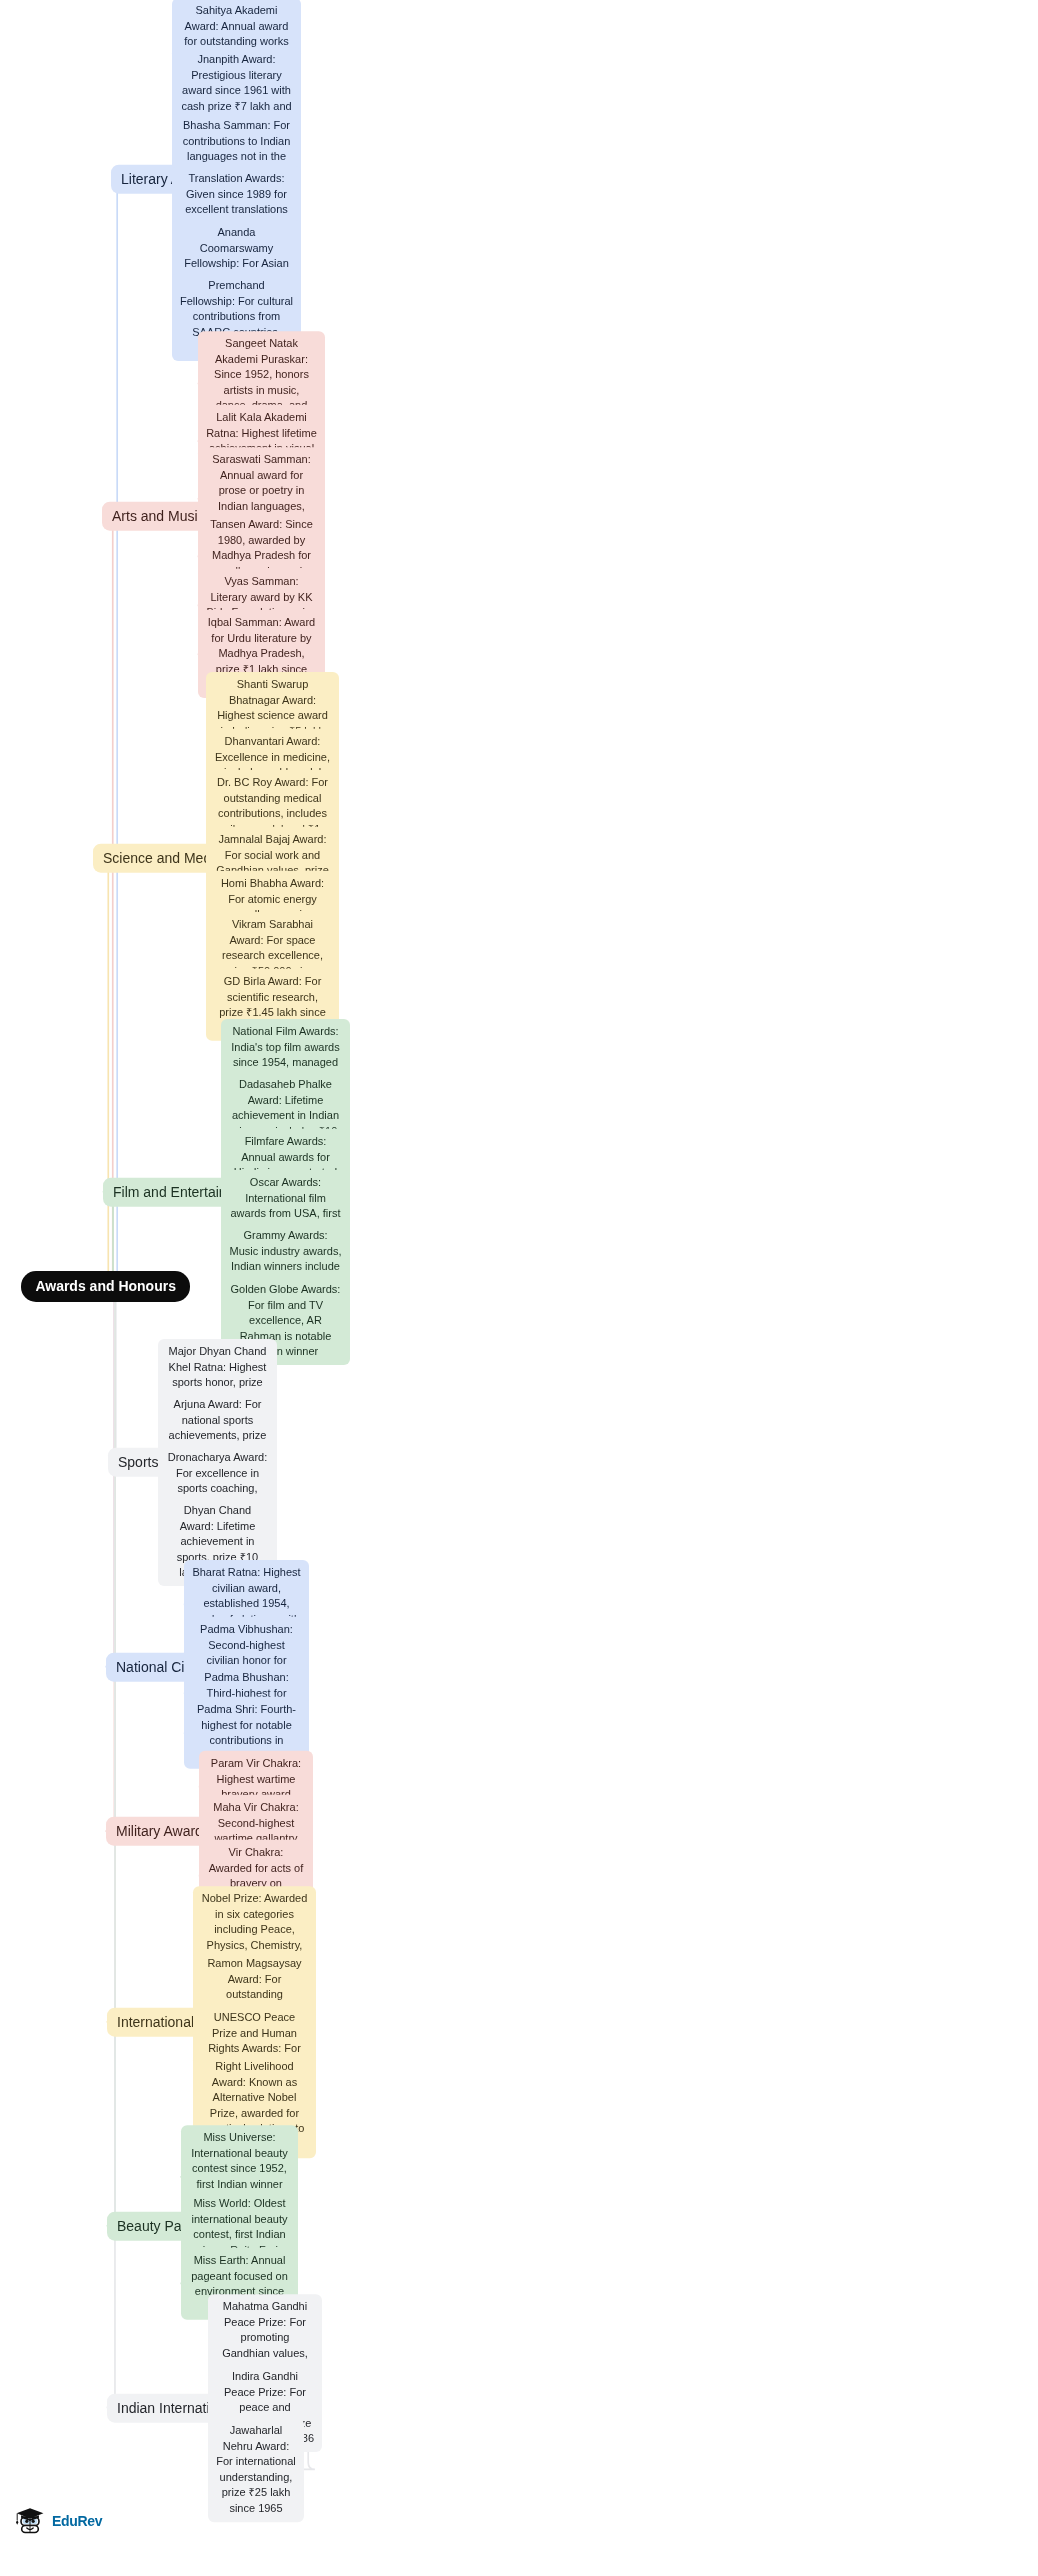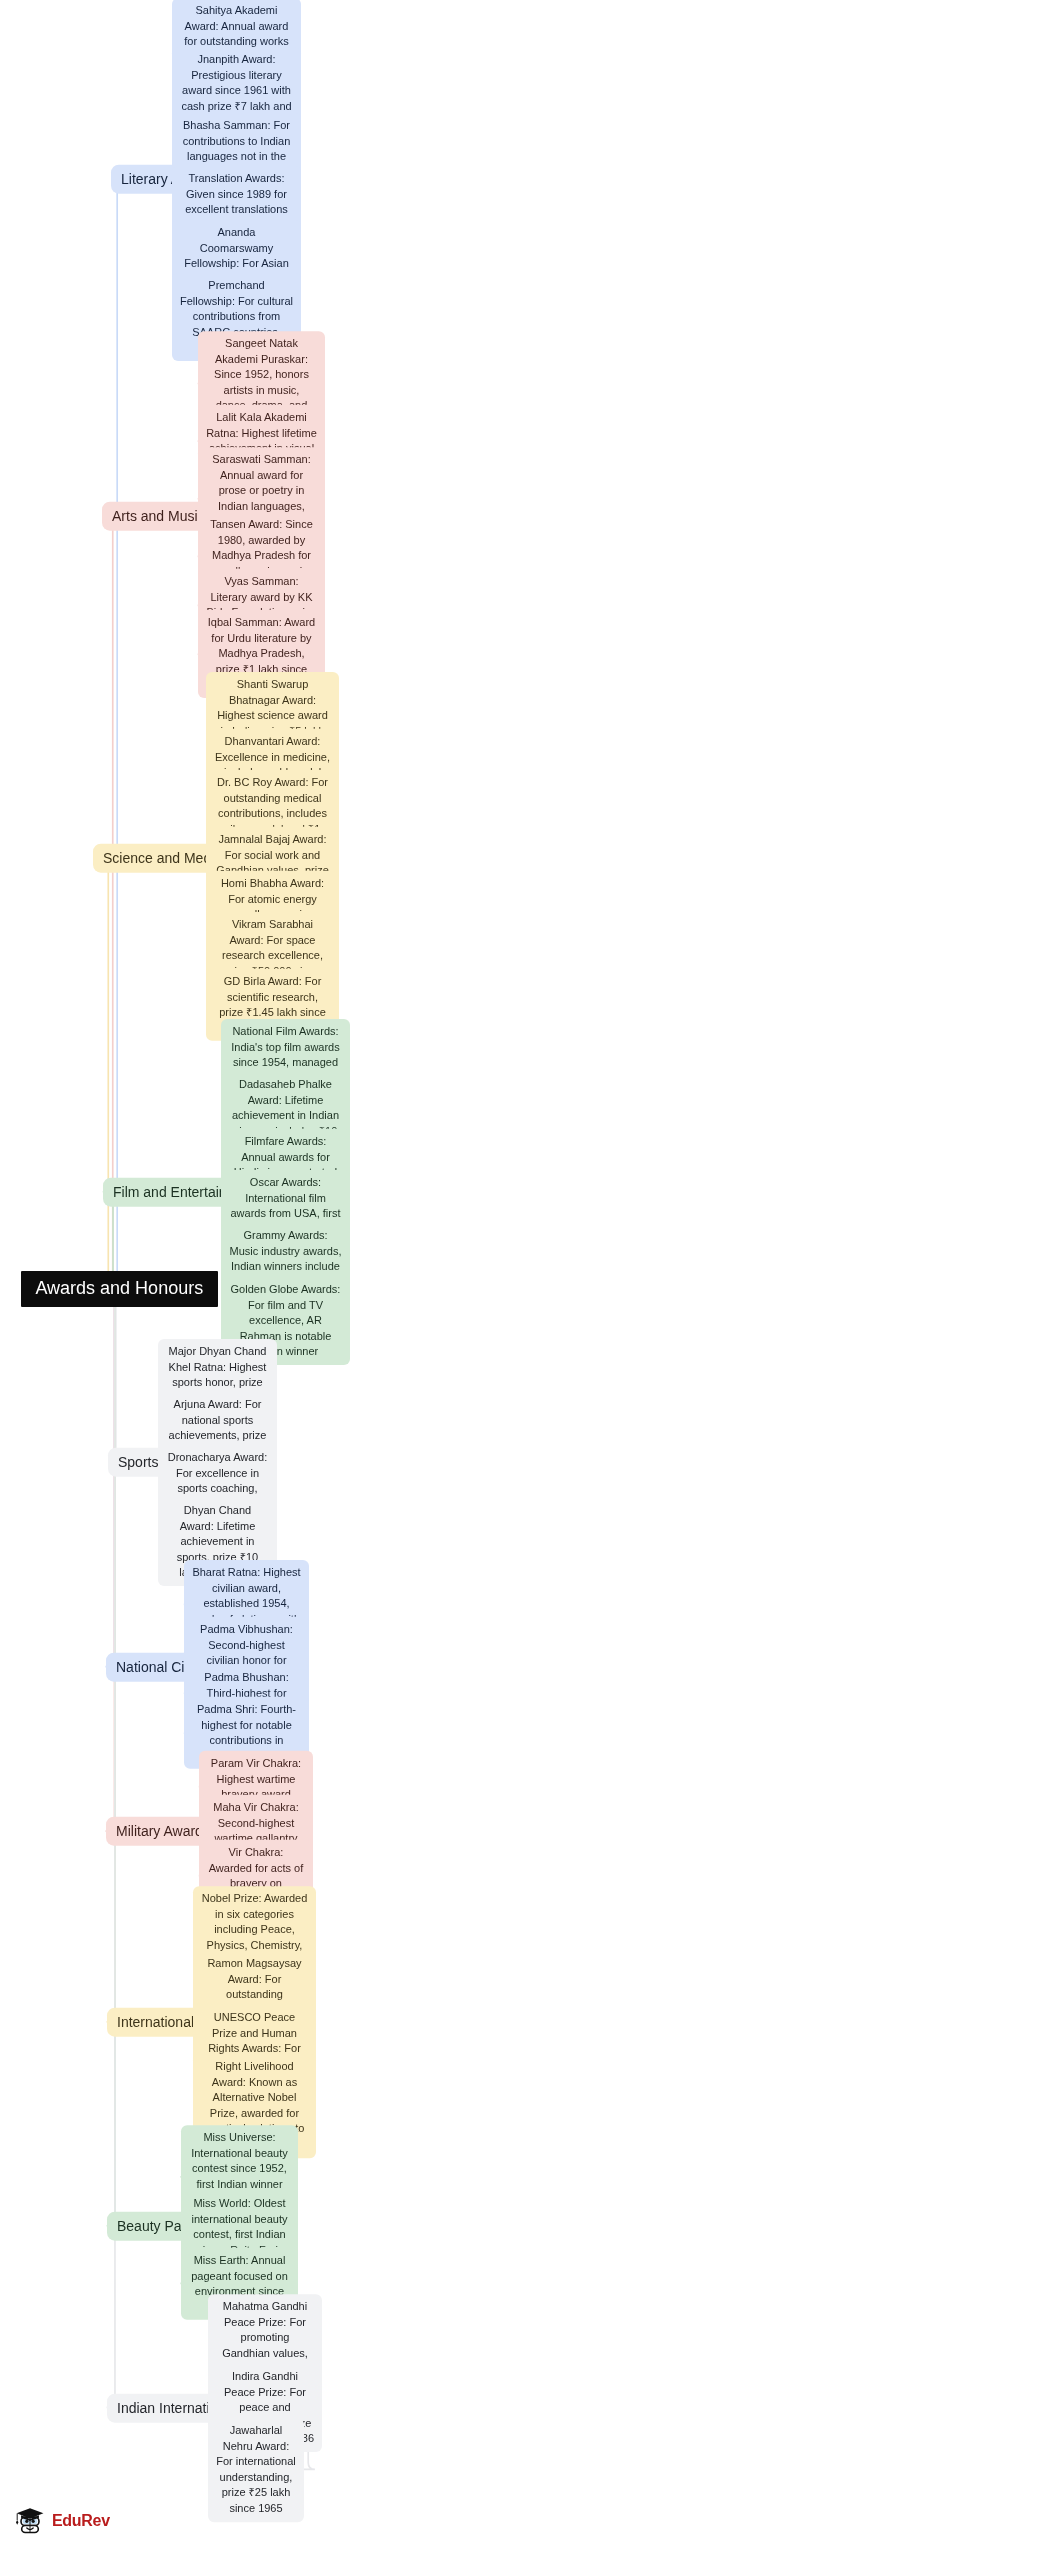--- a/index.html
+++ b/index.html
@@ -23,23 +23,23 @@
     pointer-events: none;
   }
   
   .root-node {
     position: absolute;
     left: 21px;
     top: 1271px;
     padding: 7.2px 14.4px;
     background: #0c0c0c;
     color: #ffffff;
-    font-size: 18px;
-    font-weight: normal;
-    border-radius: 1px;
+    font-size: 14px;
+    font-weight: bold;
+    border-radius: 15px;
     white-space: nowrap;
     line-height: 1.2;
   }
   
   .branch-node {
     position: absolute;
     padding: 5.6px 10px;
     font-size: 14px;
     border-radius: 7.8px;
     white-space: nowrap;
@@ -68,23 +68,23 @@
   
   #logo {
     position: absolute;
     left: 14.4px;
     top: 2505px;
     display: flex;
     align-items: center;
     gap: 5.6px;
   }
   #logo .logo-text {
-    font-size: 16px;
+    font-size: 14px;
     font-weight: bold;
-    color: #b91c1c;
+    color: #0369a1;
     letter-spacing: -0.3px;
   }
 </style>
 </head>
 <body>
 
 <div id="page">
 
   <svg id="wires" viewBox="0 0 1869 4637" xmlns="http://www.w3.org/2000/svg">
       <path d="M222,2318 H199 Q211,2318 211,2306 V334.789506558401 Q211,322.789506558401 223,322.789506558401 H200" fill="none" stroke="#c9daf8" stroke-width="3"></path>

